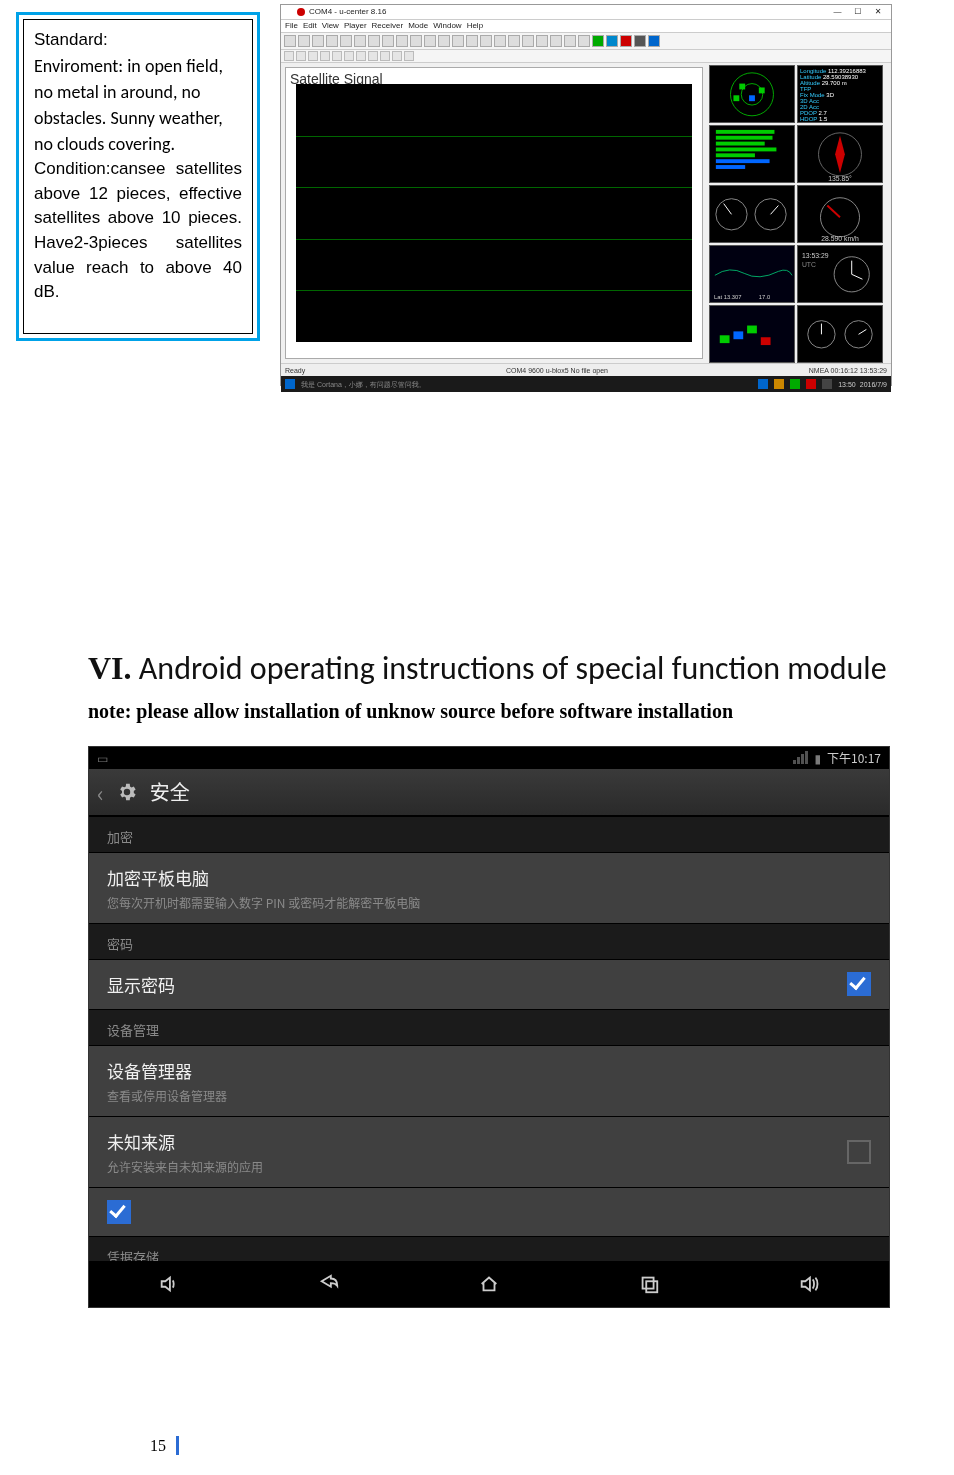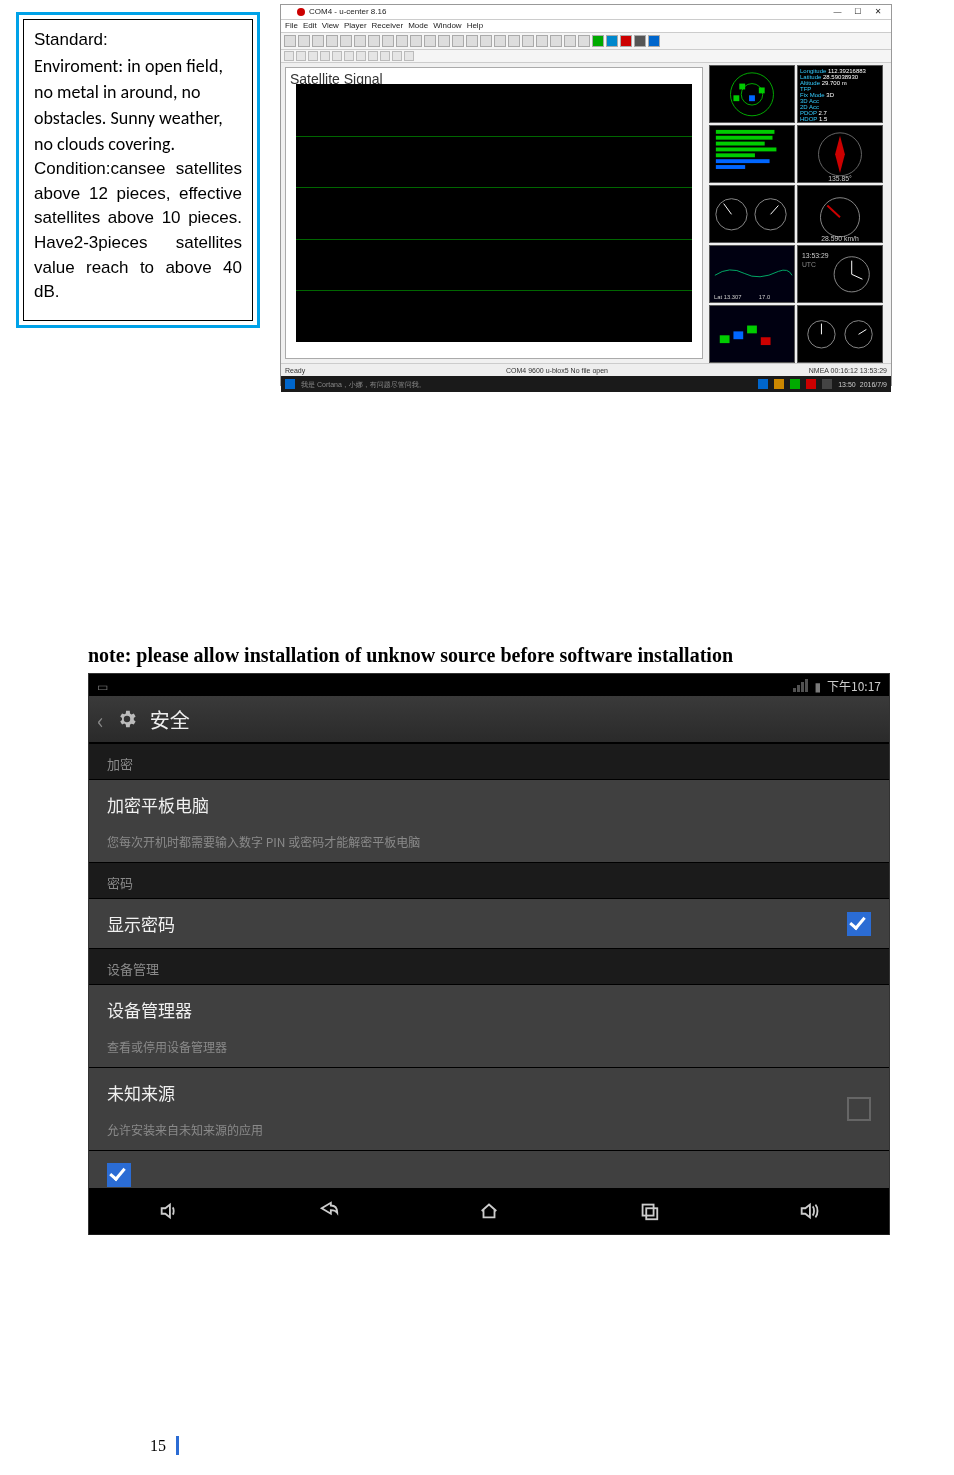--- a/index.html
+++ b/index.html
@@ -21,21 +21,21 @@
     left: 16px;
     top: 12px;
     width: 244px;
     border: 3px solid #00a2e8;
     background: #fff;
     box-sizing: border-box;
   }
   .callout-inner {
     margin: 4px;
     border: 1px solid #000;
-    padding: 8px 10px 15px 10px;
+    padding: 8px 10px 28px 10px;
     font-size: 18px;
     line-height: 1.45;
   }
   .callout-inner .std { font-size: 17px; }
   .callout-inner .env { font-family: Calibri, Arial, sans-serif; }
   .callout-inner .cond {
     font-size: 17px;
     text-align: justify;
     text-justify: inter-word;
   }
@@ -150,21 +150,21 @@
     font-weight: 400;
     margin: 0 0 6px 0;
     font-family: Calibri, Arial, sans-serif;
     color:#111;
   }
   .section h2 .num { font-weight: 700; font-family: "Times New Roman", serif;}
   .section .note {
     font-family: "Times New Roman", serif;
     font-weight: 700;
     font-size: 20px;
-    margin: 0 0 6px 0;
+    margin: 0 0 23px 0;
   }
 
   
   .android {
     width: 800px;
     height: 560px;
     background: #1b1b1b;
     color: #ddd;
     font-family: "Noto Sans CJK SC", "Microsoft YaHei", Arial, sans-serif;
     position: relative;
@@ -210,21 +210,21 @@
   .android .row {
     padding: 12px 18px 12px 18px;
     border-top:1px solid #000;
     display:flex;
     align-items:center;
     justify-content:space-between;
     background:#404040;
   }
   .android .row .txt { }
   .android .row .title { font-size:17px; color:#f0f0f0; }
-  .android .row .sub { font-size:12px; color:#8a8a8a; margin-top:16px;}
+  .android .row .sub { font-size:12px; color:#8a8a8a; margin-top:4px;}
   .android .chk { width:20px;height:20px;border:2px solid #666; position:relative;}
   .android .chk.on { background:#2b6cd4; border-color:#2b6cd4;}
   .android .chk.on::after{
     content:""; position:absolute; left:4px; top:0px; width:6px; height:12px;
     border:solid #fff; border-width:0 3px 3px 0; transform:rotate(40deg);
   }
   .android .navbar {
     position:absolute; left:0; right:0; bottom:0;
     height:46px; background:#000;
     display:flex; justify-content:space-around; align-items:center;
@@ -493,20 +493,23 @@
     <span class="ico" style="background:#c00"></span>
     <span class="ico"></span>
     <div class="right">
       <span>13:50</span>
       <span>2016/7/9</span>
     </div>
   </div>
 </div>
 
 <div class="section">
+  <h2>
+    <span class="num">VI.</span><span> Android operating instructions of special function module</span>
+  </h2>
   <p class="note">note: please allow installation of unknow source before software installation</p>
 
   <div class="android">
     <div class="statusbar">
       <span style="opacity:.6">▭</span>
       <span style="display:flex;align-items:center;gap:6px">
         <span class="sig">
           <span style="height:4px"></span>
               <span style="height:7px"></span>
               <span style="height:10px"></span>

